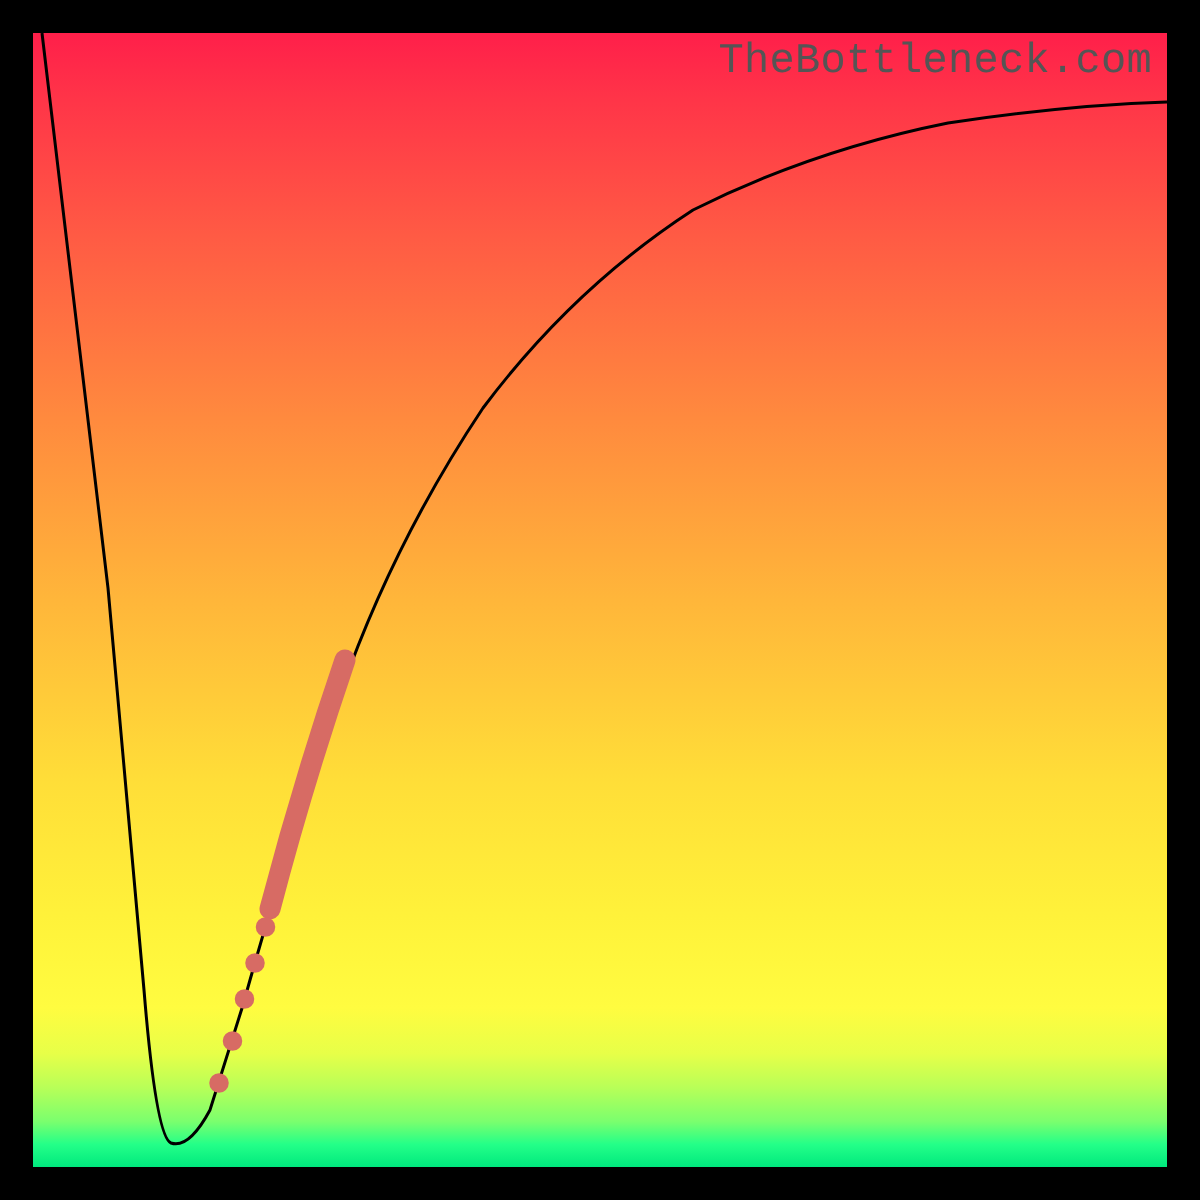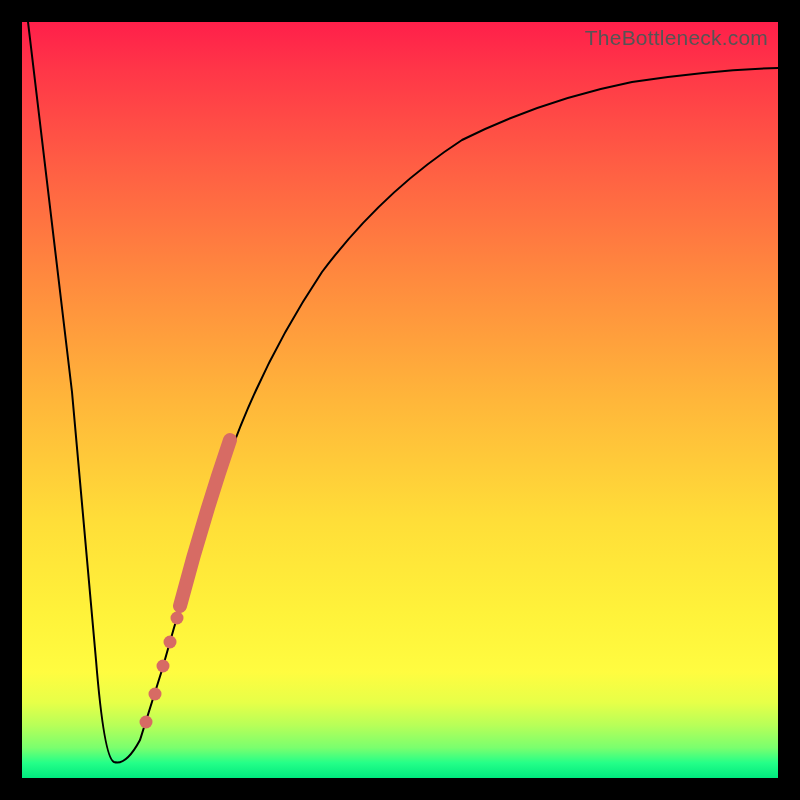--- a/index.html
+++ b/index.html
@@ -43,24 +43,25 @@
       #7aff6e 96%,
       #24ff88 98%,
       #00e97e 100%
     );
   }
   .watermark {
     position: absolute;
     top: 4px;
     right: 10px;
     color: #555;
-    font-size: 21px;
+    font-size: 28px;
     font-weight: 500;
     letter-spacing: 0.2px;
     user-select: none;
+    font-family: Liberation Mono, monospace;
   }
   svg.curve {
     position: absolute;
     inset: 0;
   }
   .curve path.main {
     fill: none;
     stroke: #000;
     stroke-width: 2;
   }

